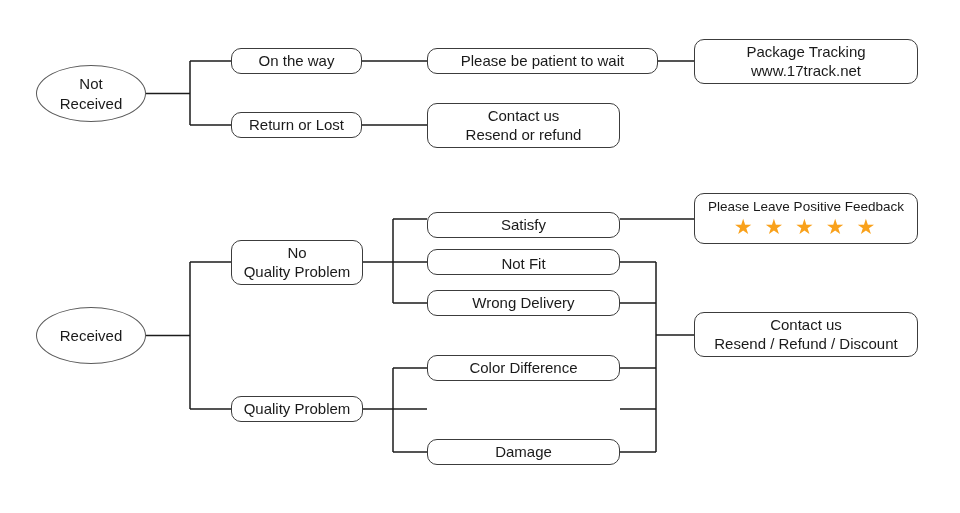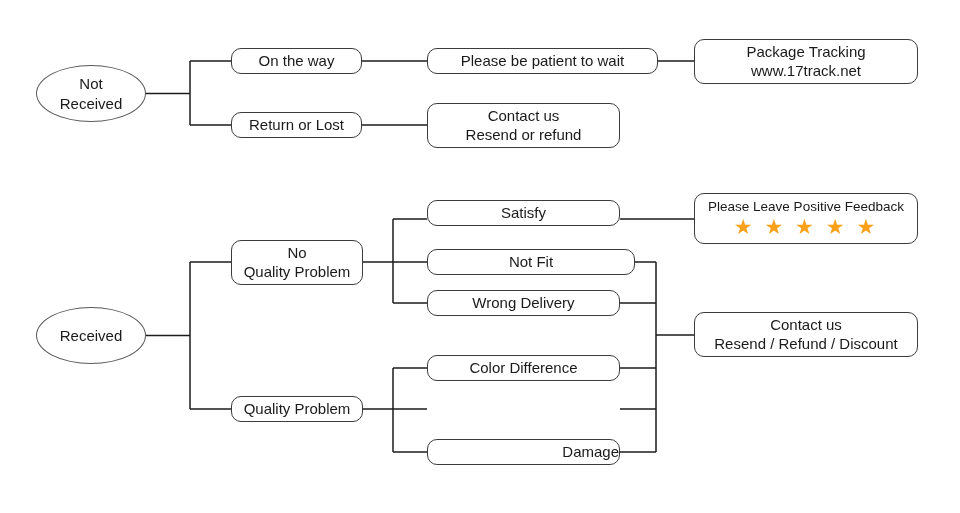--- a/index.html
+++ b/index.html
@@ -107,38 +107,38 @@
 
   <div class="node box" style="left:231px; top:240px; width:132px; height:45px;text-align:right;">
     <span>No</span>
     <span>Quality Problem</span>
   </div>
 
   <div class="node box" style="left:231px; top:396px; width:132px; height:26px;">
     <span>Quality Problem</span>
   </div>
 
-  <div class="node box" style="left:427px; top:200px; width:193px; height:26px;">
+  <div class="node box" style="left:427px; top:212px; width:193px; height:26px;">
     <span>Satisfy</span>
   </div>
 
-  <div class="node box" style="left:427px; top:249px; width:208px; height:26px;">
+  <div class="node box" style="left:427px; top:249px; width:193px; height:26px;justify-content:flex-end;">
     <span>Not Fit</span>
   </div>
 
   <div class="node box" style="left:427px; top:290px; width:193px; height:26px;">
     <span>Wrong Delivery</span>
   </div>
 
   <div class="node box" style="left:427px; top:355px; width:193px; height:26px;">
     <span>Color Difference</span>
   </div>
 
 
-  <div class="node box" style="left:427px; top:439px; width:193px; height:26px;align-items:flex-end;">
+  <div class="node box" style="left:427px; top:439px; width:193px; height:26px;">
     <span>Damage</span>
   </div>
 
   <div class="node box" style="left:694px; top:193px; width:224px; height:51px;">
     <span class="feedback-title">Please Leave Positive Feedback</span>
     <span class="stars" style="color: rgb(249, 161, 27);">★ ★ ★ ★ ★</span>
   </div>
 
   <div class="node box" style="left:694px; top:312px; width:224px; height:45px;">
     <span>Contact us</span>

